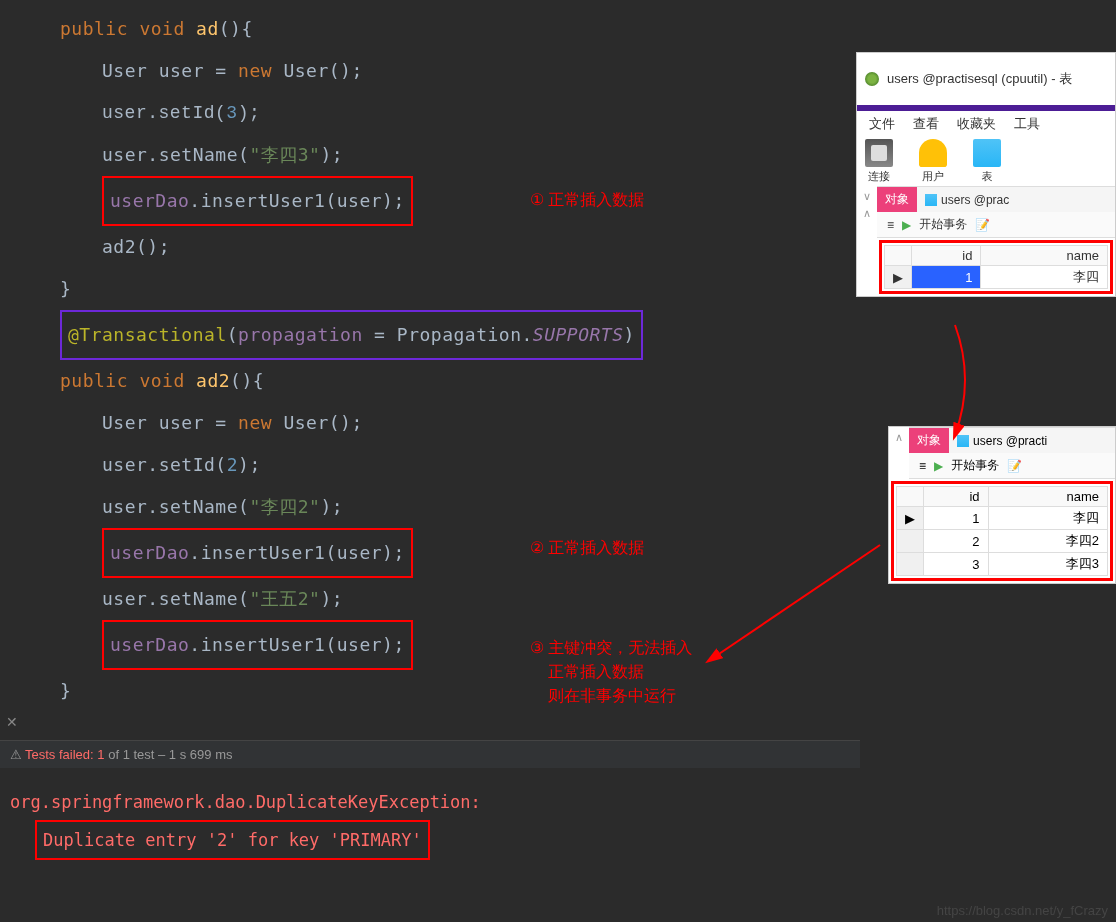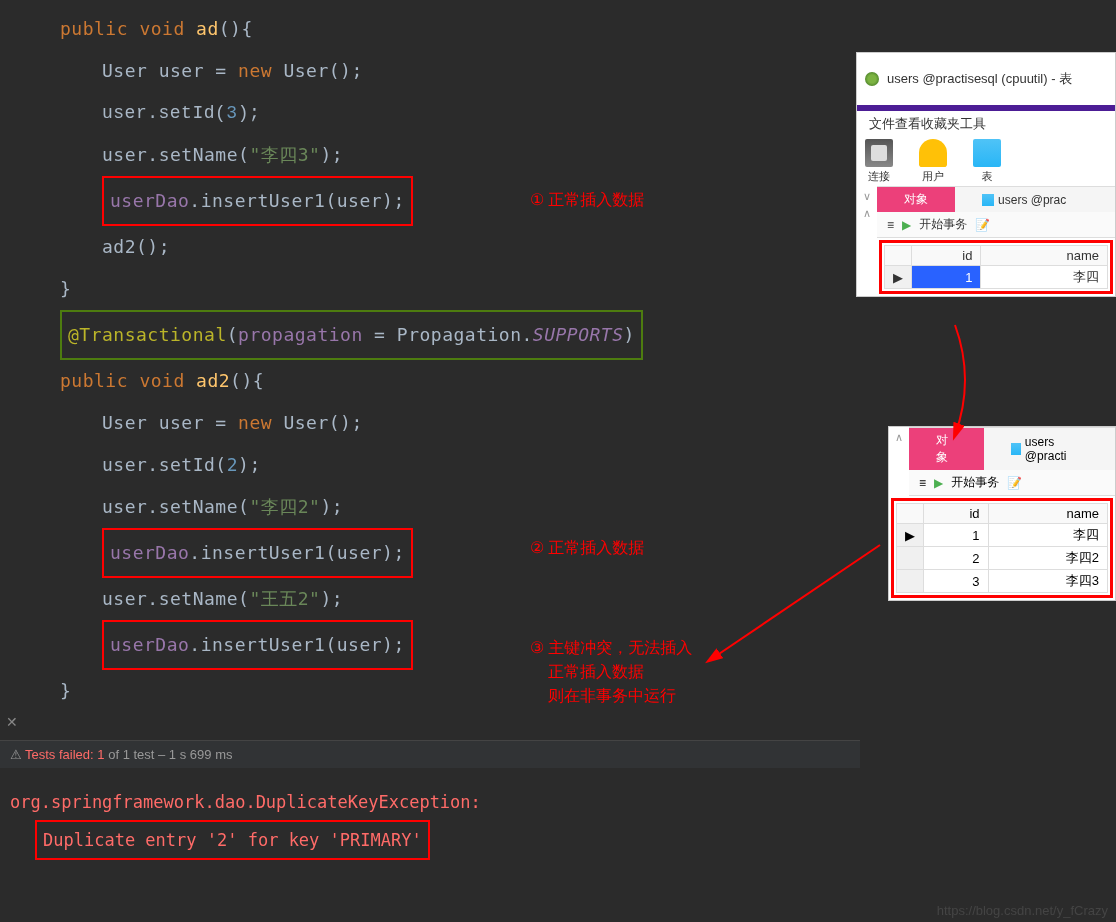--- a/index.html
+++ b/index.html
@@ -20,21 +20,21 @@
   letter-spacing: 0.5px;
 }
 .kw { color: #cc7832; }
 .id { color: #9876aa; }
 .method { color: #ffc66d; }
 .str { color: #6a8759; }
 .num { color: #6897bb; }
 .annotation { color: #bbb529; }
 .static-field { color: #9876aa; font-style: italic; }
 .box1 { border: 2px solid #ff0000; display: inline-block; padding: 2px 6px; }
-.box2 { border: 2px solid #4d7c0f; display: inline-block; padding: 2px 6px; }
+.box2 { border: 2px solid #6d28d9; display: inline-block; padding: 2px 6px; }
 .box3 { border: 2px solid #ff0000; display: inline-block; padding: 2px 6px; }
 .box4 { border: 2px solid #ff0000; display: inline-block; padding: 2px 6px; }
 
 .annot-red {
   color: #ff0000;
   font-family: "Microsoft YaHei", sans-serif;
   font-size: 16px;
   position: absolute;
 }
 .circle-num {
@@ -101,40 +101,41 @@
   background: #fff;
   border-bottom: 6px solid #4c1d95;
 }
 .nav-title .nav-icon {
   width: 14px; height: 14px;
   background: radial-gradient(circle, #7cb342 40%, #558b2f 70%);
   border-radius: 50%;
 }
 .nav-menu {
   display: flex;
+  gap: 18px;
   padding: 4px 12px;
 }
 .nav-toolbar {
   display: flex;
   padding: 2px 8px;
   gap: 26px;
 }
 .nav-tool-item { display: flex; flex-direction: column; align-items: center; font-size: 11px; gap: 2px; }
 .tool-icon { width: 28px; height: 28px; }
 .tool-icon.conn { background: linear-gradient(#555,#888); border-radius: 2px; position: relative; }
 .tool-icon.conn::after { content:""; position:absolute; top:6px; left:6px; width:16px; height:16px; background:#ddd; border-radius:2px; }
 .tool-icon.user { background: #ffc107; border-radius: 50% 50% 10% 10%; }
 .tool-icon.table { background: linear-gradient(#4fc3f7,#29b6f6); border-radius: 2px; }
 .nav-tabs {
   display: flex;
   background: #f5f5f5;
   border-top: 1px solid #ddd;
 }
 .nav-tab {
-  padding: 4px 27px;
+  padding: 4px 8px;
   font-size: 12px;
   display: flex;
   align-items: center;
   gap: 4px;
 }
 .nav-tab.active { background: #ec407a; color: white; }
 .tab-icon { width: 12px; height: 12px; background: linear-gradient(#4fc3f7,#29b6f6); display:inline-block; }
 .nav-tx-bar {
   display: flex;
   gap: 8px;

